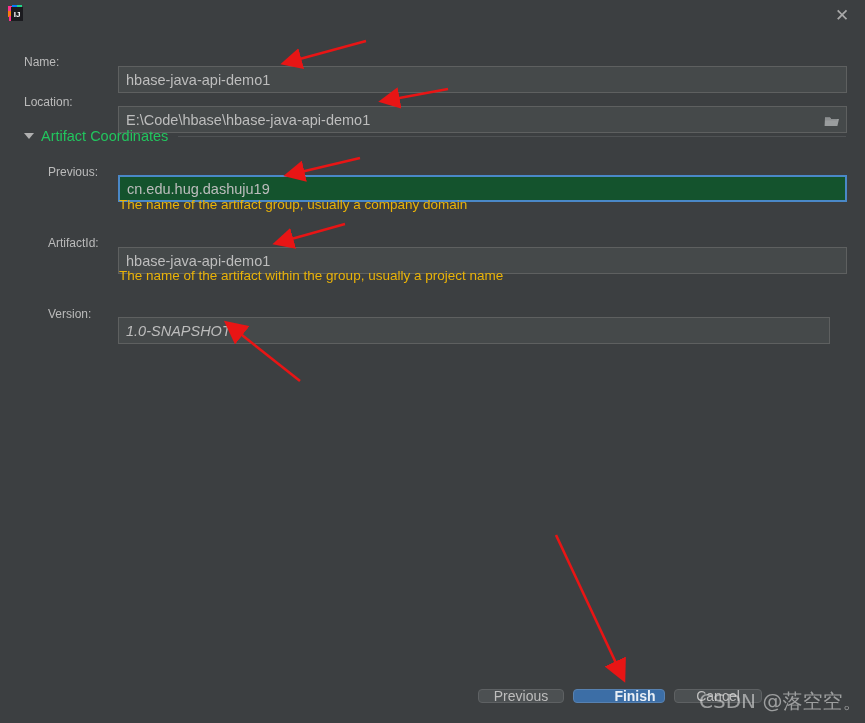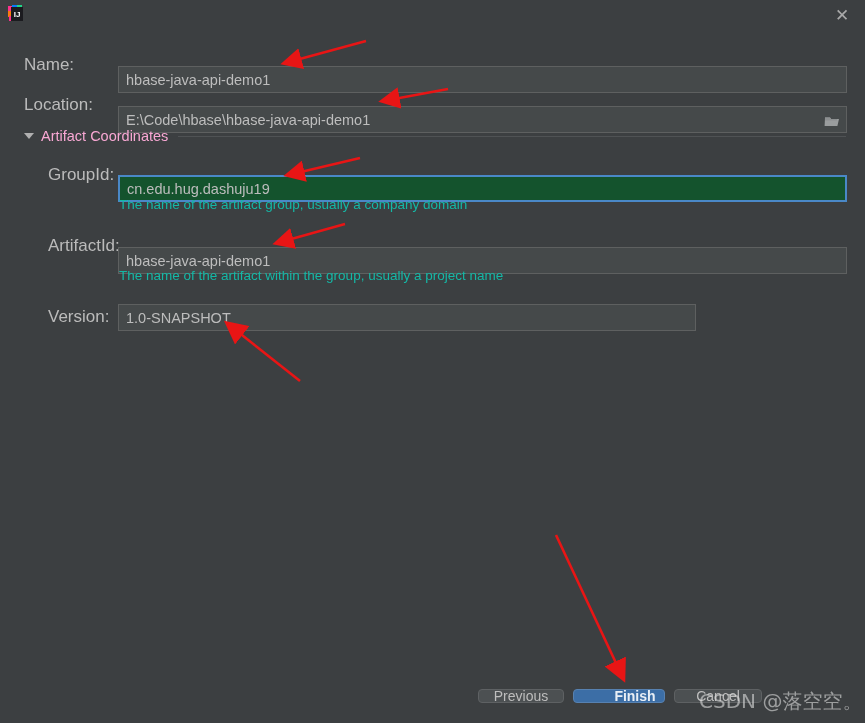--- a/index.html
+++ b/index.html
@@ -63,21 +63,21 @@
   .content {
     position: absolute;
     left: 0; top: 29px;
     width: 865px;
     height: 694px;
     background: #3c3f41;
   }
 
   .lbl {
     position: absolute;
-    font-size: 17px;
+    font-size: 12px;
     color: #bbbbbb;
     white-space: nowrap;
   }
 
   .field {
     position: absolute;
     height: 27px;
     background: #45494a;
     border: 1px solid #5e6060;
     box-sizing: border-box;
@@ -115,35 +115,35 @@
   }
   .tri {
     width: 0; height: 0;
     border-left: 5px solid transparent;
     border-right: 5px solid transparent;
     border-top: 6px solid #b0b0b0;
     margin-right: 7px;
   }
   .section-title {
     font-size: 14.5px;
-    color: #f9a8d4;
+    color: #22c55e;
     white-space: nowrap;
   }
   .section-line {
     flex: 1;
     height: 1px;
     background: #4f5254;
     margin-left: 10px;
     margin-top: 1px;
   }
 
   .hint {
     position: absolute;
     font-size: 13.5px;
-    color: #14b8a6;
+    color: #eab308;
     white-space: nowrap;
   }
 
   
   .btn {
     position: absolute;
     height: 14px;
     border-radius: 4px;
     display: flex;
     align-items: center;
@@ -219,34 +219,34 @@
       </svg>
     </span>
   </div>
 
   <div class="section">
     <span class="tri"></span>
     <span class="section-title">Artifact Coordinates</span>
     <span class="section-line"></span>
   </div>
 
-  <span class="lbl" style="left:48px; top:136px;">GroupId:</span>
+  <span class="lbl" style="left:48px; top:136px;">Previous:</span>
   <div class="field focused" style="left:118px; top:127px; width:729px;">
     <span class="val">cn.edu.hug.dashuju19</span>
   </div>
   <span class="hint" style="left:119px; top:168px;">The name of the artifact group, usually a company domain</span>
 
   <span class="lbl" style="left:48px; top:207px;">ArtifactId:</span>
   <div class="field" style="left:118px; top:199px; width:729px;">
     <span class="val">hbase-java-api-demo1</span>
   </div>
   <span class="hint" style="left:119px; top:239px;">The name of the artifact within the group, usually a project name</span>
 
   <span class="lbl" style="left:48px; top:278px;text-align:right;">Version:</span>
-  <div class="field" style="left:118px; top:256px; width:578px;">
+  <div class="field" style="left:118px; top:269px; width:712px;font-style:italic;">
     <span class="val">1.0-SNAPSHOT</span>
   </div>
 
   <div class="btn btn-secondary" style="left:478px; top:660px; width:86px;">
     <span>Previous</span>
   </div>
   <div class="btn btn-primary" style="left:573px; top:660px; width:92px;padding-left:32px;">
     <span>Finish</span>
   </div>
   <div class="btn btn-secondary" style="left:674px; top:660px; width:88px;">

